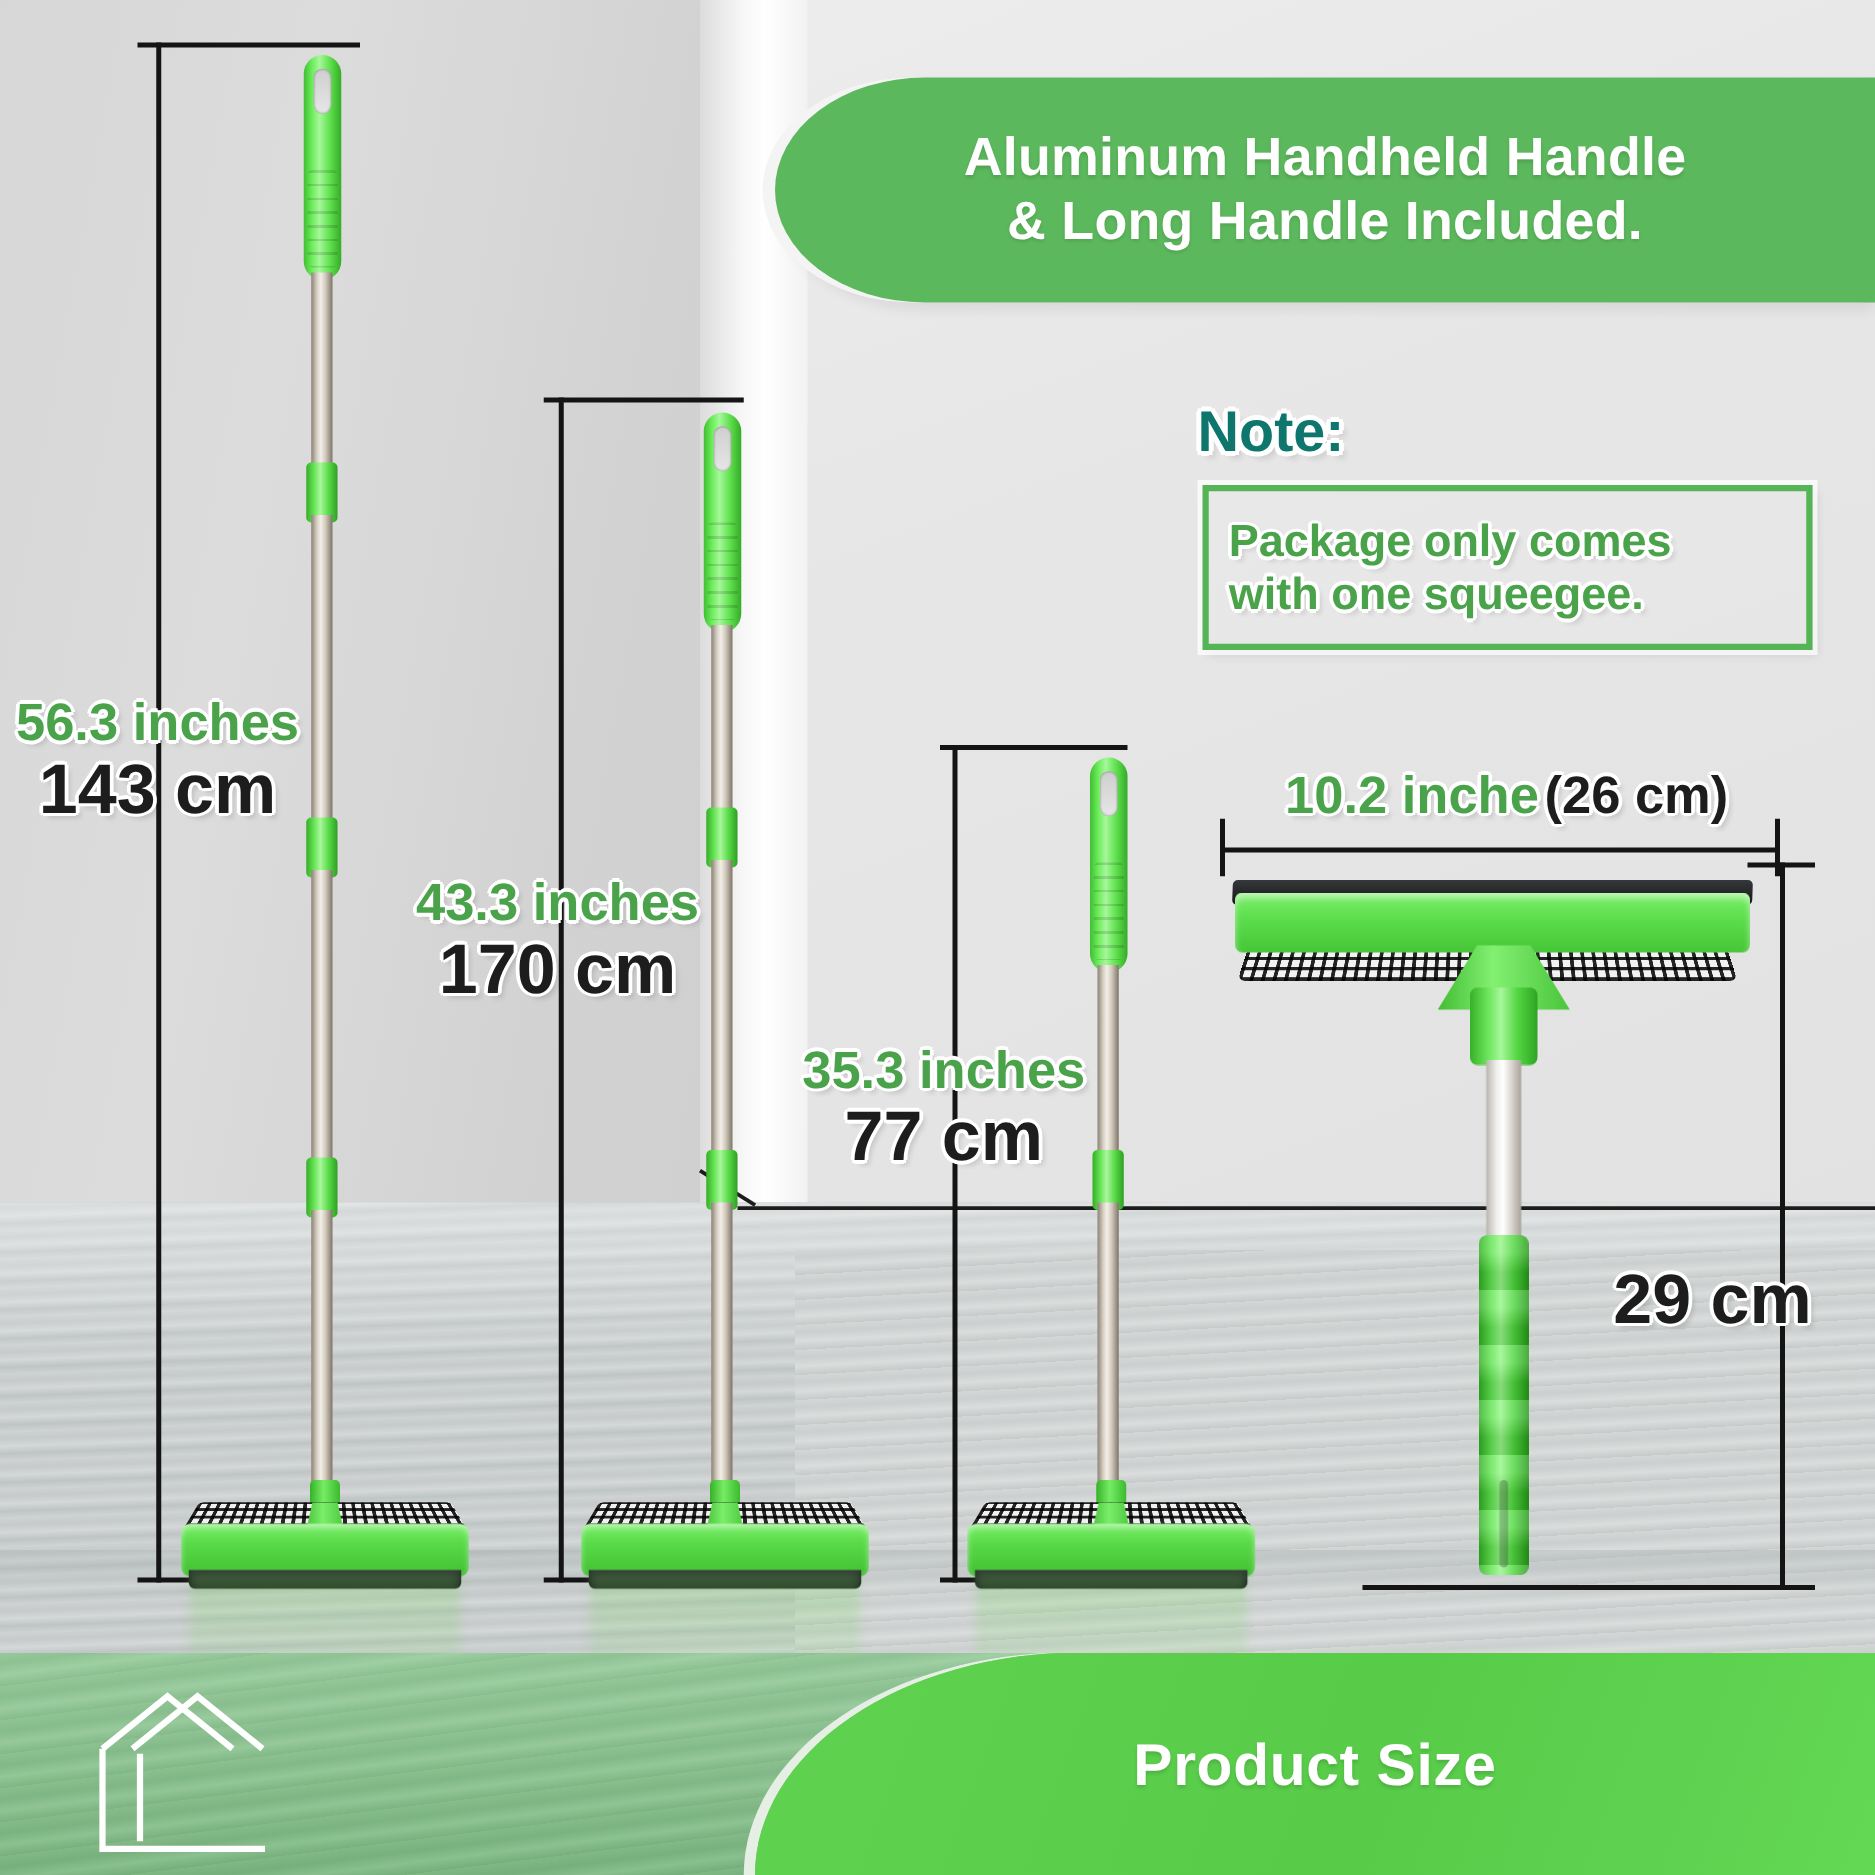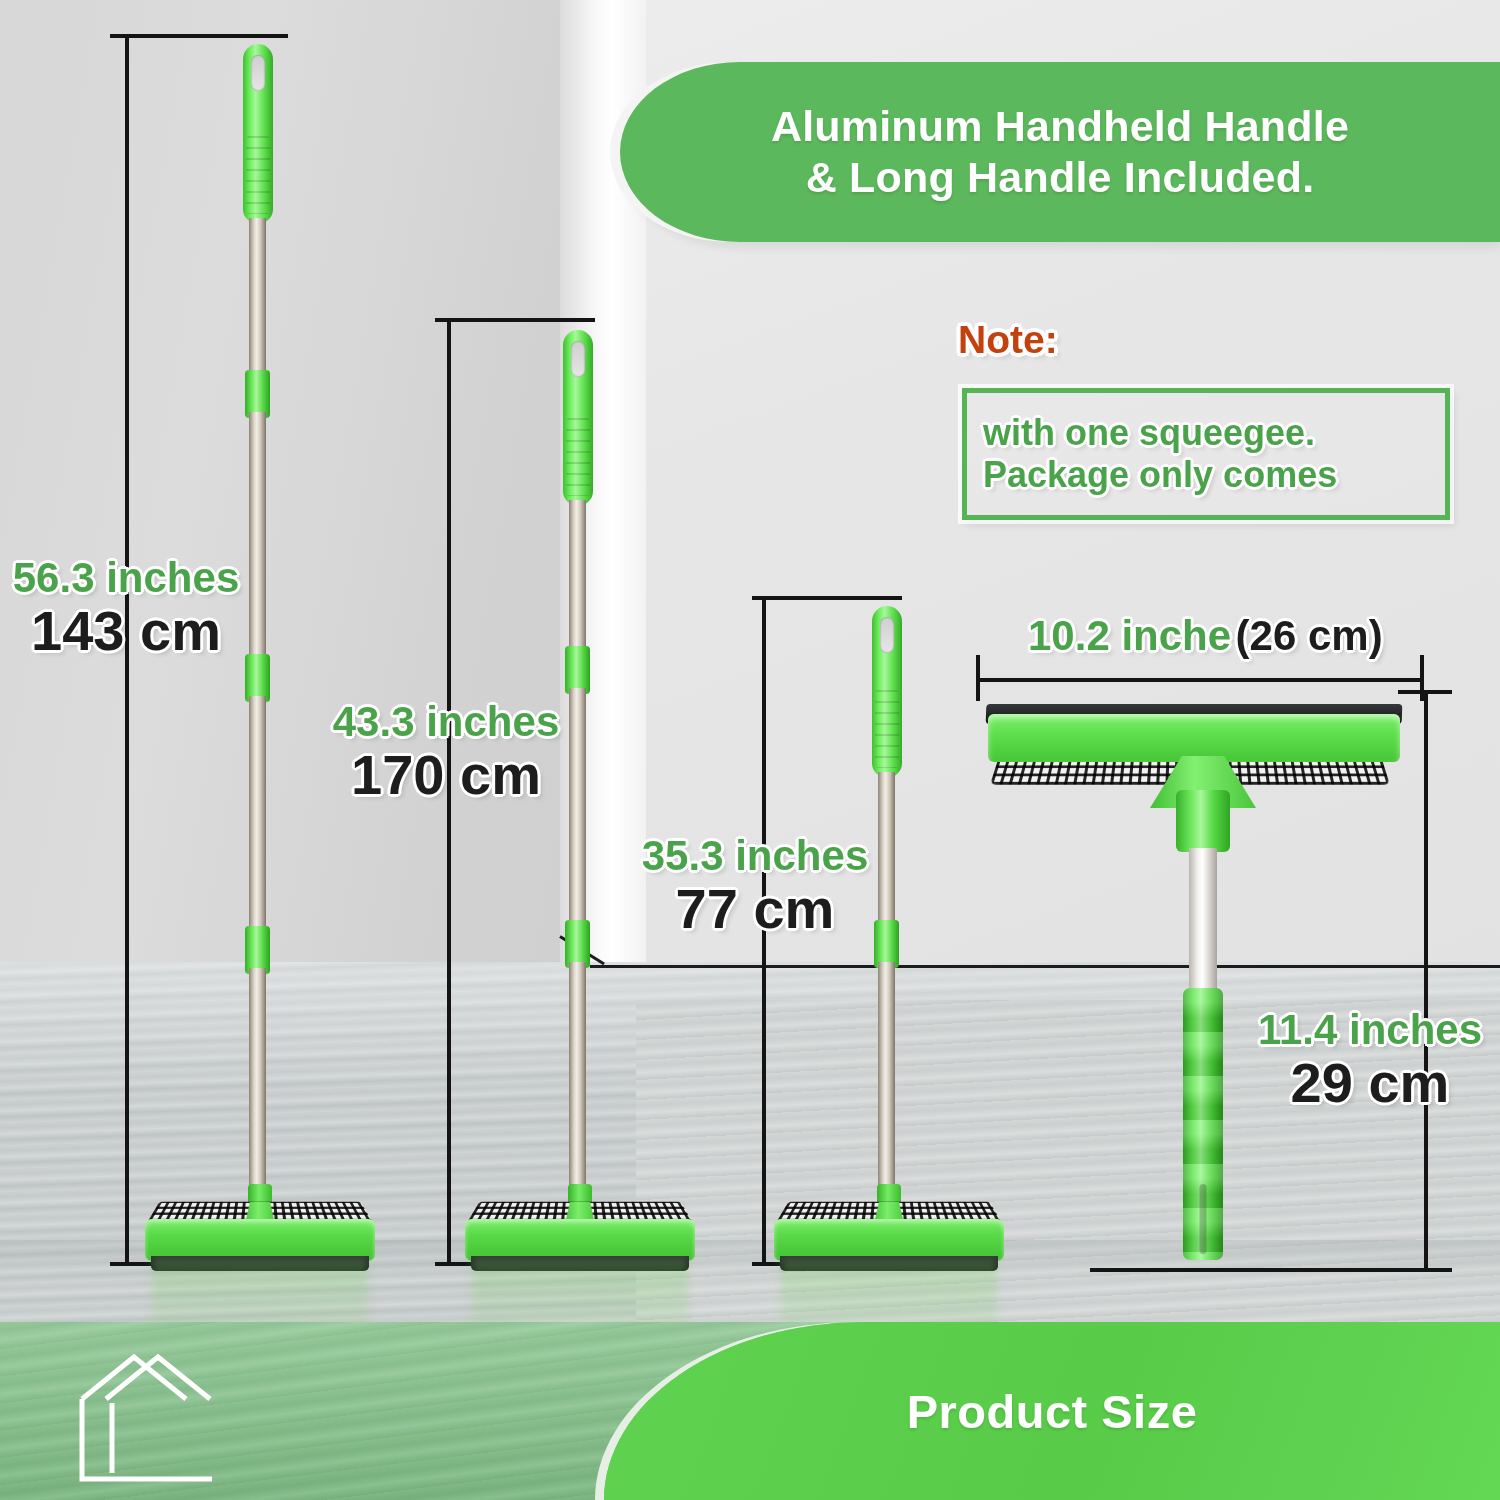--- a/index.html
+++ b/index.html
@@ -89,22 +89,22 @@
     border-top-left-radius:120px 90px; border-bottom-left-radius:120px 90px;
     box-shadow:-10px 0 0 0 #f4f4f4, 0 6px 10px rgba(0,0,0,.07);
     display:flex; flex-direction:column; align-items:center; justify-content:center;
     color:#fff; text-align:center;
   }
   .banner-line{ font-size:43px; font-weight:bold; line-height:1.18; letter-spacing:.2px;
     text-shadow:0 2px 3px rgba(0,0,0,.12); }
 
   
   .note-title{
-    position:absolute; left:958px; top:318px; font-size:39px; font-weight:bold;
-    color:#c2410c;
+    position:absolute; left:958px; top:318px; font-size:46px; font-weight:bold;
+    color:#0f766e;
     text-shadow:
       -3px -3px 0 #fff, 3px -3px 0 #fff, -3px 3px 0 #fff, 3px 3px 0 #fff,
       0 -4px 0 #fff, 0 4px 0 #fff, -4px 0 0 #fff, 4px 0 0 #fff,
       5px 5px 5px rgba(0,0,0,.13);
   }
   .note-box{
     position:absolute; left:962px; top:388px; width:488px; height:132px;
     border:5px solid #55b455; background:rgba(255,255,255,.10);
     box-shadow:0 0 0 4px rgba(255,255,255,.75), 4px 5px 7px rgba(0,0,0,.10);
     display:flex; flex-direction:column; justify-content:center; padding-left:16px;
@@ -268,22 +268,22 @@
   <div class="bg-junction"></div>
   <div class="bg-junction-diag"></div>
 
   <div class="banner">
     <div class="banner-line">Aluminum Handheld Handle</div>
     <div class="banner-line">&amp; Long Handle Included.</div>
   </div>
 
   <div class="note-title">Note:</div>
   <div class="note-box">
+    <div class="note-line">Package only comes</div>
     <div class="note-line">with one squeegee.</div>
-    <div class="note-line">Package only comes</div>
   </div>
 
   <div class="hline" style="left:110px; top:34px;  width:178px;"></div>
   <div class="vline" style="left:125px; top:34px;  height:1232px;"></div>
   <div class="hline" style="left:110px; top:1262px; width:60px;"></div>
 
   <div class="hline" style="left:435px; top:318px;  width:160px;"></div>
   <div class="vline" style="left:447px; top:318px;  height:948px;"></div>
   <div class="hline" style="left:435px; top:1262px; width:58px;"></div>
 
@@ -313,21 +313,20 @@
     <span class="inch">35.3 inches</span>
     <span class="cm">77 cm</span>
   </div>
 
   <div class="dim-inline" style="left:1028px; top:612px;">
     <span class="inch">10.2 inche</span>
     <span class="cm">(26 cm)</span>
   </div>
 
   <div class="dim" style="left:1250px; top:1008px; width:240px;">
-    <span class="inch">11.4 inches</span>
     <span class="cm">29 cm</span>
   </div>
 
   <div>
     <div class="pole-grip" style="left:243px; top:44px; height:180px;">
       <div class="hole"></div>
       <div class="ridges"></div>
     </div>
     <div class="pole-rod" style="left:249px; top:218px; height:160px;"></div>
     <div class="collar" style="left:245px; top:370px; height:48px;"></div>

